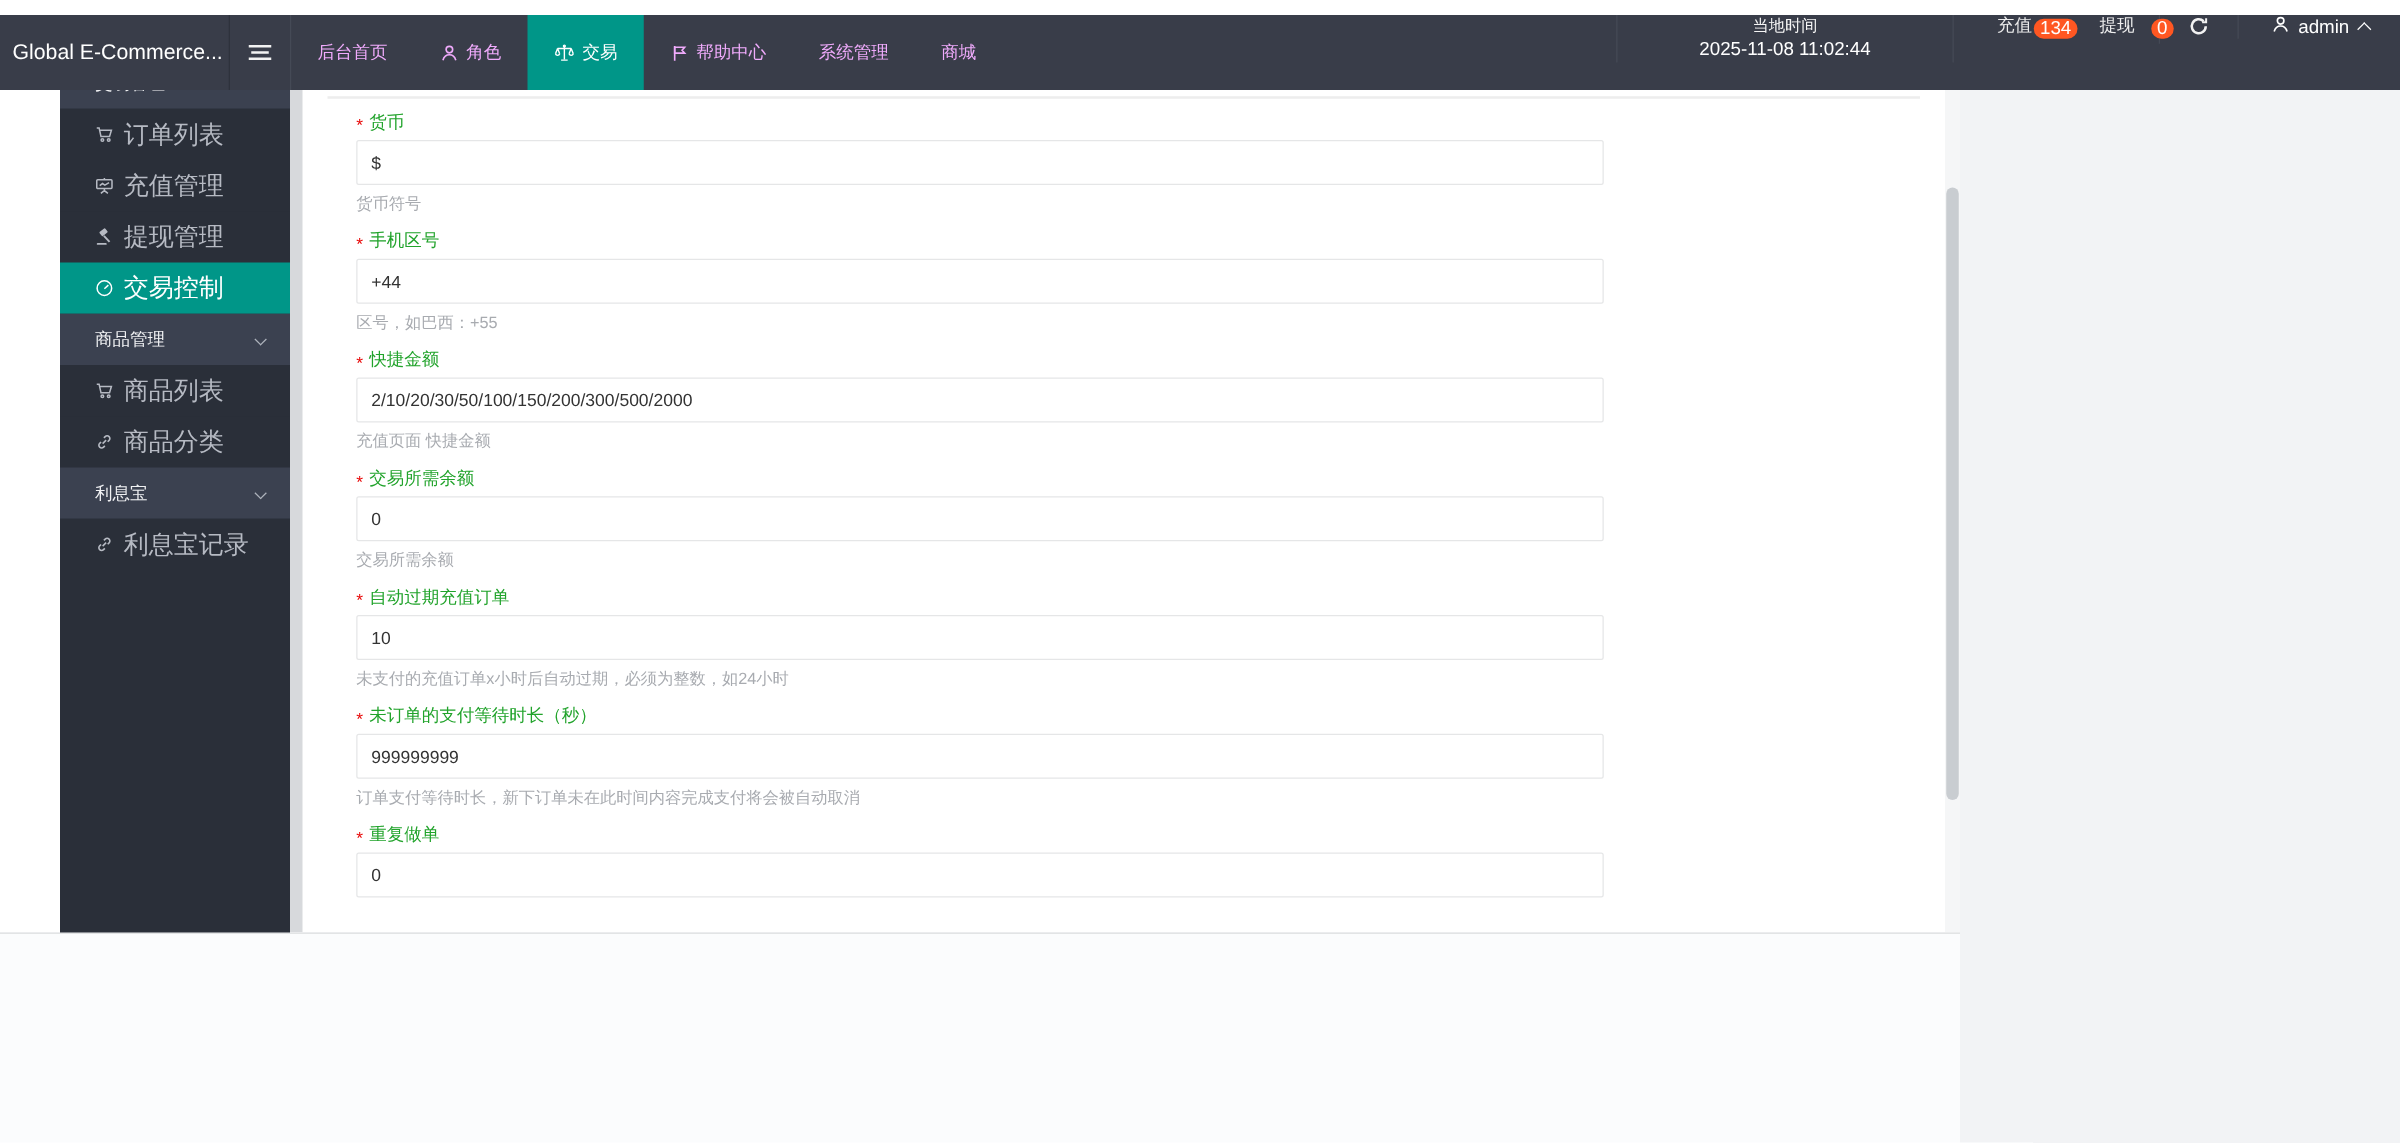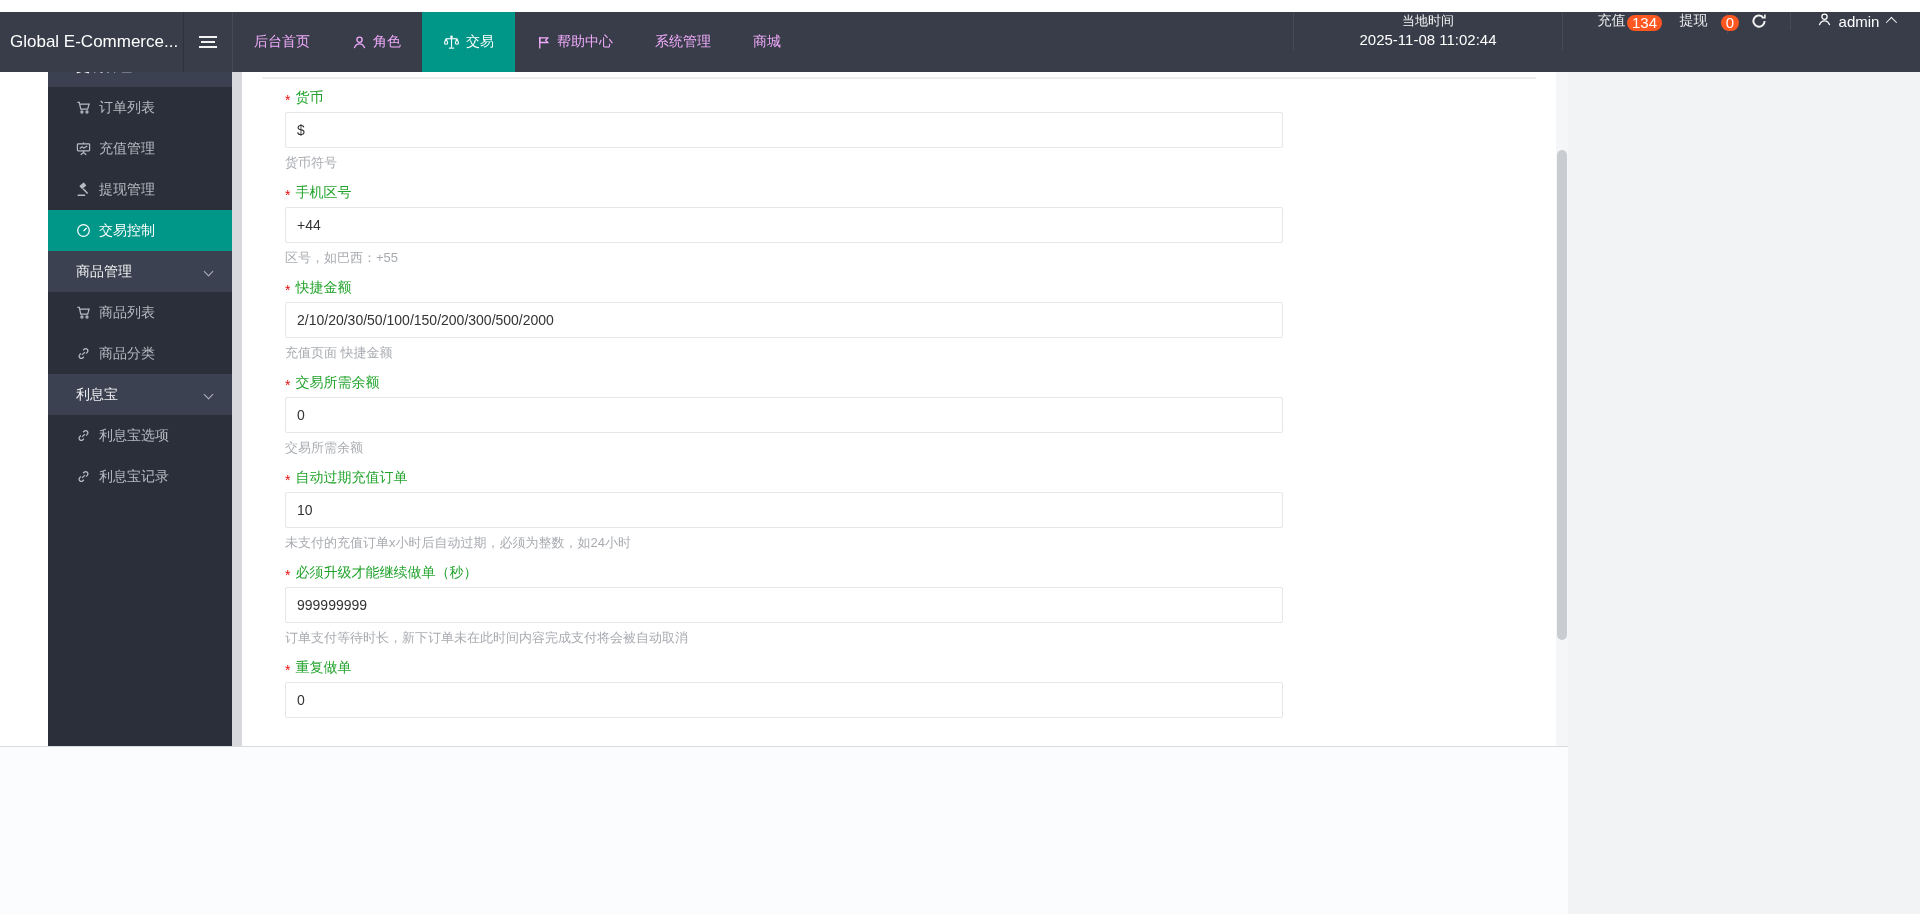--- a/index.html
+++ b/index.html
@@ -45,21 +45,21 @@
   .chev.up { transform:rotate(-45deg) translateY(2px); }
   .chev.down { transform:rotate(135deg); }
 
   
   .sidebar { position:absolute; left:0; top:46px; width:184px; height:700px;
     background:#2a2f39; z-index:5;margin-left:48px; }
   .side-group { height:41px; background:#3b4150; color:#f0f1f3; font-size:14px;
     display:flex; align-items:center; padding:0 20px 0 28px; cursor:pointer; }
   .side-group .g-label { flex:1; }
   .side-group .chev { color:#aeb3bc; width:7px; height:7px; }
-  .side-item { height:41px; color:#b6bac3; font-size:14px; display:flex;
+  .side-item { height:41px; color:#b6bac3; font-size:20px; display:flex;
     align-items:center; gap:8px; padding:0 10px 0 28px; cursor:pointer; background:#2a2f39;text-align:right; }
   .side-item svg { display:block; flex:0 0 auto; }
   .side-item.active { background:#009688; color:#fff; }
 
   
   .content { position:absolute; left:184px; top:46px; width:1384px; height:700px;
     background:#fff; overflow:hidden; }
   .left-band { position:absolute; left:46px; top:0; width:12px; height:700px; background:#d7d9dc; }
   .scroll-track { position:absolute; right:0; top:0; width:12px; height:700px; background:#f5f6f7; }
   .scroll-thumb { position:absolute; left:1px; top:104px; width:10px; height:490px;
@@ -246,30 +246,20 @@
     <span class="chev down"></span>
   </div>
   <div class="side-item">
     <span>
       <svg width="15" height="15" viewBox="0 0 16 16" fill="none" stroke="currentColor" stroke-width="1.4">
         <path d="M6.5 9.5l3-3"></path>
         <path d="M7.6 4.6l1.1-1.1a2.3 2.3 0 0 1 3.3 3.3l-1.2 1.1"></path>
         <path d="M8.4 11.4l-1.1 1.1A2.3 2.3 0 0 1 4 9.2l1.2-1.1"></path>
       </svg>
     </span>
-    <span>利息宝选项</span>
-  </div>
-  <div class="side-item">
-    <span>
-      <svg width="15" height="15" viewBox="0 0 16 16" fill="none" stroke="currentColor" stroke-width="1.4">
-        <path d="M6.5 9.5l3-3"></path>
-        <path d="M7.6 4.6l1.1-1.1a2.3 2.3 0 0 1 3.3 3.3l-1.2 1.1"></path>
-        <path d="M8.4 11.4l-1.1 1.1A2.3 2.3 0 0 1 4 9.2l1.2-1.1"></path>
-      </svg>
-    </span>
     <span>利息宝记录</span>
   </div>
 </div>
 
 <div class="content">
   <div class="left-band"></div>
   <input class="partial-input" readonly="" style="">
   <div class="section-divider"></div>
 
   <div class="form">
@@ -309,21 +299,21 @@
       <div class="field-label">
           <span class="req">*</span>
           <span>自动过期充值订单</span>
         </div>
       <input value="10" style="">
       <div class="field-hint">未支付的充值订单x小时后自动过期，必须为整数，如24小时</div>
     </div>
     <div class="field">
       <div class="field-label">
           <span class="req">*</span>
-          <span>必须升级才能继续做单（秒）</span>
+          <span>未订单的支付等待时长（秒）</span>
         </div>
       <input value="999999999" style="">
       <div class="field-hint">订单支付等待时长，新下订单未在此时间内容完成支付将会被自动取消</div>
     </div>
     <div class="field">
       <div class="field-label">
           <span class="req">*</span>
           <span>重复做单</span>
         </div>
       <input value="0" style="">

